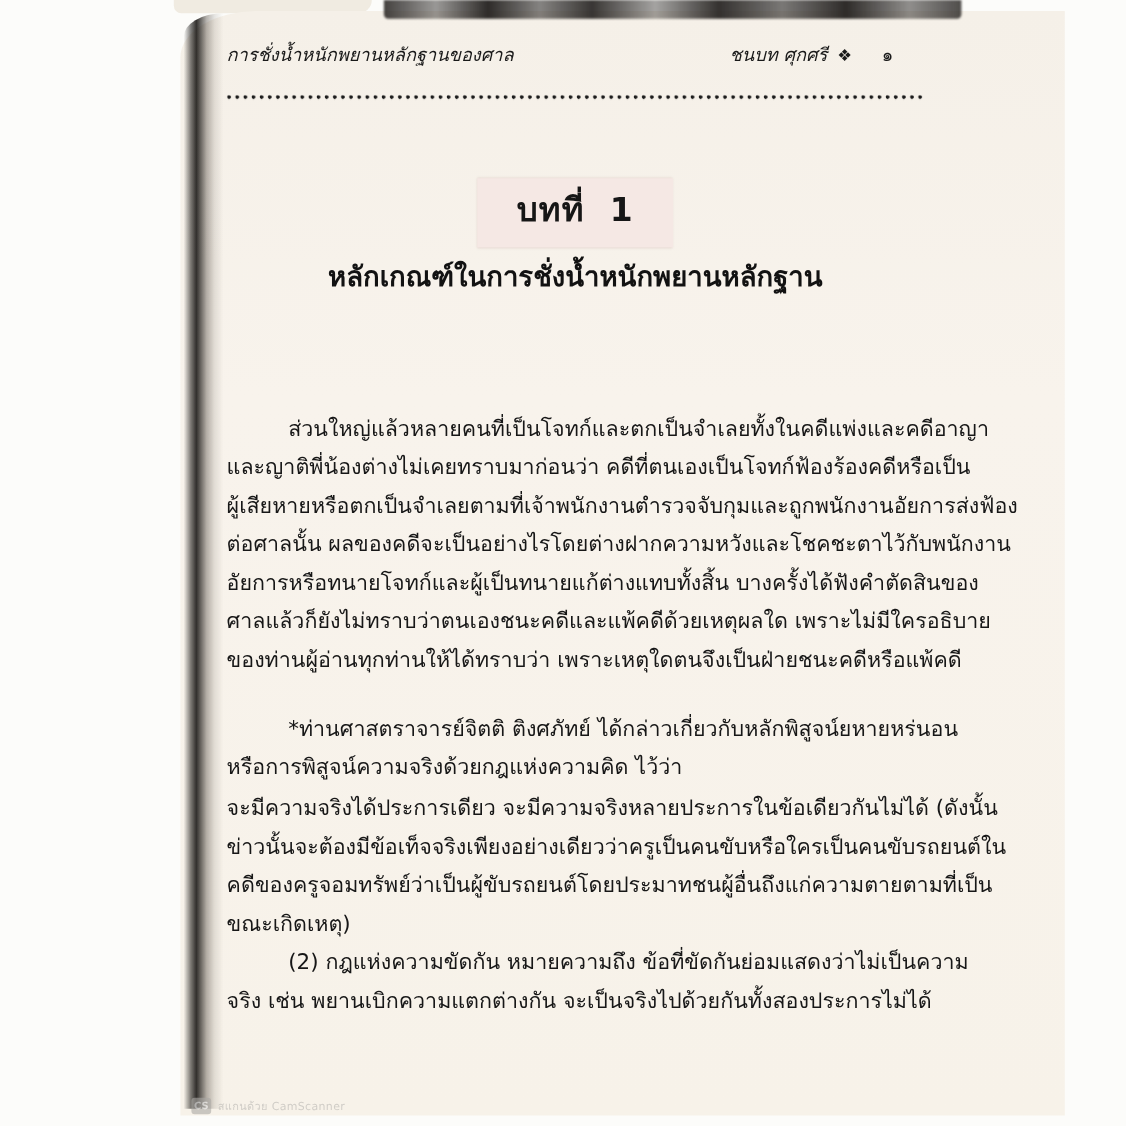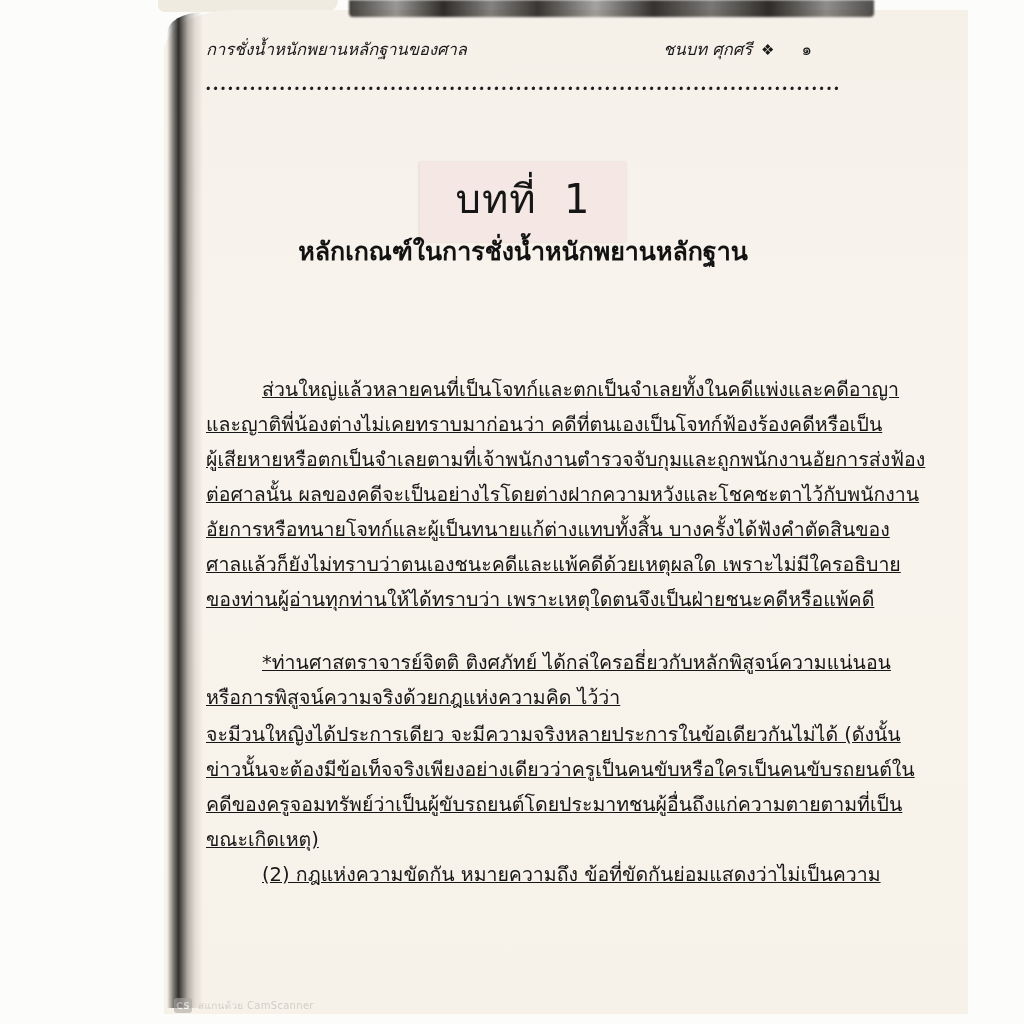--- a/index.html
+++ b/index.html
@@ -67,32 +67,32 @@
   .dotted {
     position:absolute; top:76px; left:0; right:0; height:5px;
     background-image:radial-gradient(circle at 2.2px 2.2px, #1c1c1c 1.5px, rgba(0,0,0,0) 1.9px);
     background-size:7.4px 5px; background-repeat:repeat-x;
   }
 
   .chapterbox {
     position:absolute; top:152px; left:50%; transform:translateX(-50%);
     background:#f5e8e4; box-shadow:0 0 2px rgba(180,150,140,0.35);
     padding:5px 36px 11px 36px;
-    font-size:40px; font-weight:normal; white-space:pre; letter-spacing:1px;
+    font-size:30px; font-weight:bold; white-space:pre; letter-spacing:1px;
   }
 
   .chaptertitle {
     position:absolute; top:221px; left:0; right:0;
     text-align:center; font-weight:bold; font-size:25px; line-height:41px;
     color:#121212;
   }
 
   .bodytext {
     position:absolute; top:362px; left:0; width:100%;
-    font-size:19.5px; line-height:35px; color:#171717;text-decoration:underline;
+    font-size:19.5px; line-height:35px; color:#171717;
   }
   .para { margin:0; }
   .para.gap-after { margin-bottom:28px; }
   .para.small-gap-after { margin-bottom:2px; }
   .line { white-space:nowrap; }
   .line.indent { padding-left:56px; }
 
   .watermark {
     position:absolute; left:10px; bottom:1px;
     display:flex; align-items:center; gap:6px; opacity:0.6;
@@ -142,33 +142,34 @@
           <div class="line indent">ส่วนใหญ่แล้วหลายคนที่เป็นโจทก์และตกเป็นจำเลยทั้งในคดีแพ่งและคดีอาญา</div>
           <div class="line">และญาติพี่น้องต่างไม่เคยทราบมาก่อนว่า  คดีที่ตนเองเป็นโจทก์ฟ้องร้องคดีหรือเป็น</div>
           <div class="line">ผู้เสียหายหรือตกเป็นจำเลยตามที่เจ้าพนักงานตำรวจจับกุมและถูกพนักงานอัยการส่งฟ้อง</div>
           <div class="line">ต่อศาลนั้น  ผลของคดีจะเป็นอย่างไรโดยต่างฝากความหวังและโชคชะตาไว้กับพนักงาน</div>
           <div class="line">อัยการหรือทนายโจทก์และผู้เป็นทนายแก้ต่างแทบทั้งสิ้น  บางครั้งได้ฟังคำตัดสินของ</div>
           <div class="line">ศาลแล้วก็ยังไม่ทราบว่าตนเองชนะคดีและแพ้คดีด้วยเหตุผลใด  เพราะไม่มีใครอธิบาย</div>
           <div class="line">ของท่านผู้อ่านทุกท่านให้ได้ทราบว่า  เพราะเหตุใดตนจึงเป็นฝ่ายชนะคดีหรือแพ้คดี</div>
         </div>
 
         <div class="para small-gap-after">
-          <div class="line indent">*ท่านศาสตราจารย์จิตติ  ติงศภัทย์  ได้กล่ใครอธี่ยวกับหลักพิสูจน์ความแน่นอน</div>
+          <div class="line indent">*ท่านศาสตราจารย์จิตติ  ติงศภัทย์  ได้กล่าวเกี่ยวกับหลักพิสูจน์ยหายหร่นอน</div>
           <div class="line">หรือการพิสูจน์ความจริงด้วยกฎแห่งความคิด  ไว้ว่า</div>
         </div>
 
         <div class="para">
-          <div class="line">จะมีวนใหญิงได้ประการเดียว  จะมีความจริงหลายประการในข้อเดียวกันไม่ได้  (ดังนั้น</div>
+          <div class="line">จะมีความจริงได้ประการเดียว  จะมีความจริงหลายประการในข้อเดียวกันไม่ได้  (ดังนั้น</div>
           <div class="line">ข่าวนั้นจะต้องมีข้อเท็จจริงเพียงอย่างเดียวว่าครูเป็นคนขับหรือใครเป็นคนขับรถยนต์ใน</div>
           <div class="line">คดีของครูจอมทรัพย์ว่าเป็นผู้ขับรถยนต์โดยประมาทชนผู้อื่นถึงแก่ความตายตามที่เป็น</div>
           <div class="line">ขณะเกิดเหตุ)</div>
         </div>
 
         <div class="para">
           <div class="line indent">(2)  กฎแห่งความขัดกัน  หมายความถึง  ข้อที่ขัดกันย่อมแสดงว่าไม่เป็นความ</div>
+          <div class="line">จริง  เช่น  พยานเบิกความแตกต่างกัน  จะเป็นจริงไปด้วยกันทั้งสองประการไม่ได้</div>
         </div>
 
       </div>
     </div>
 
     <div class="watermark">
       <span class="cs-badge">CS</span>
       <span class="wm-text">สแกนด้วย CamScanner</span>
     </div>
 

